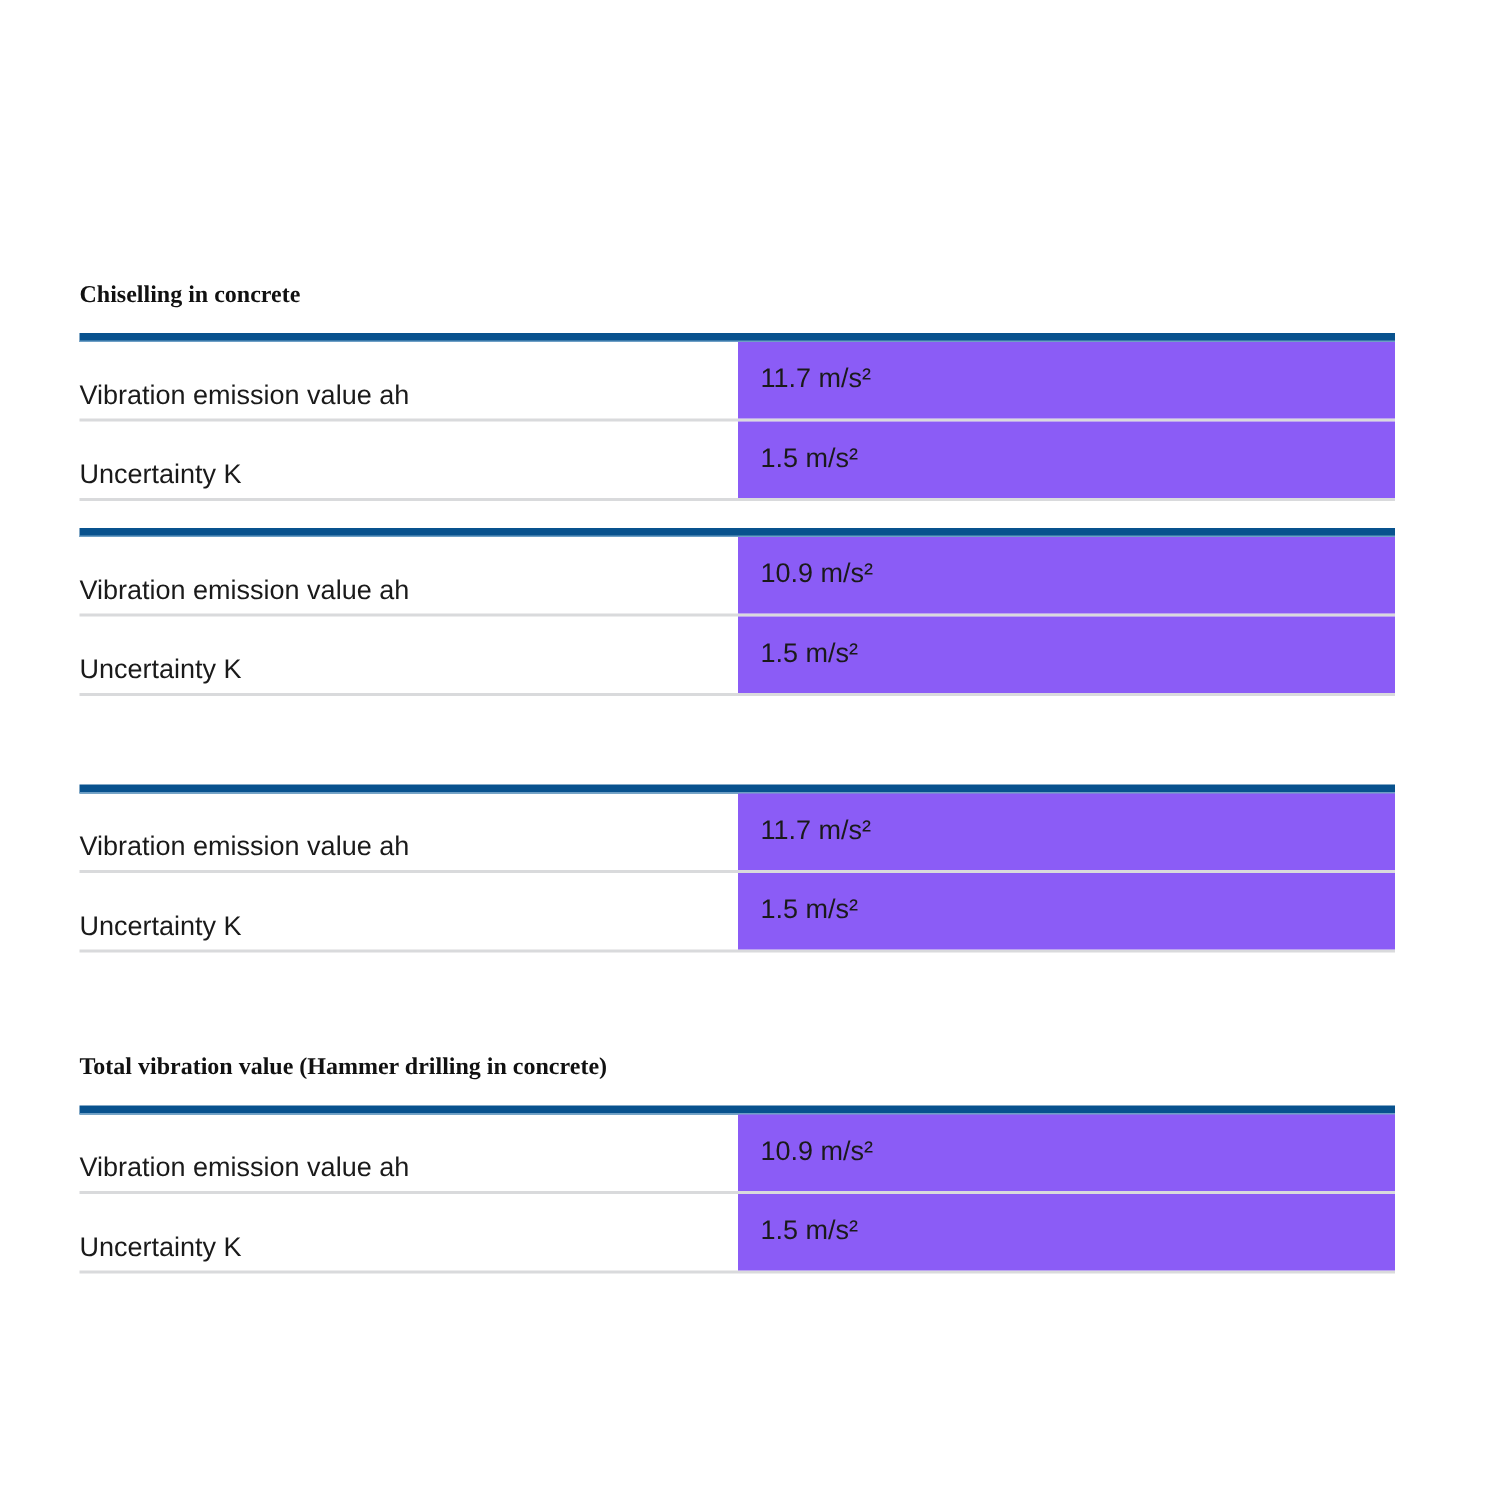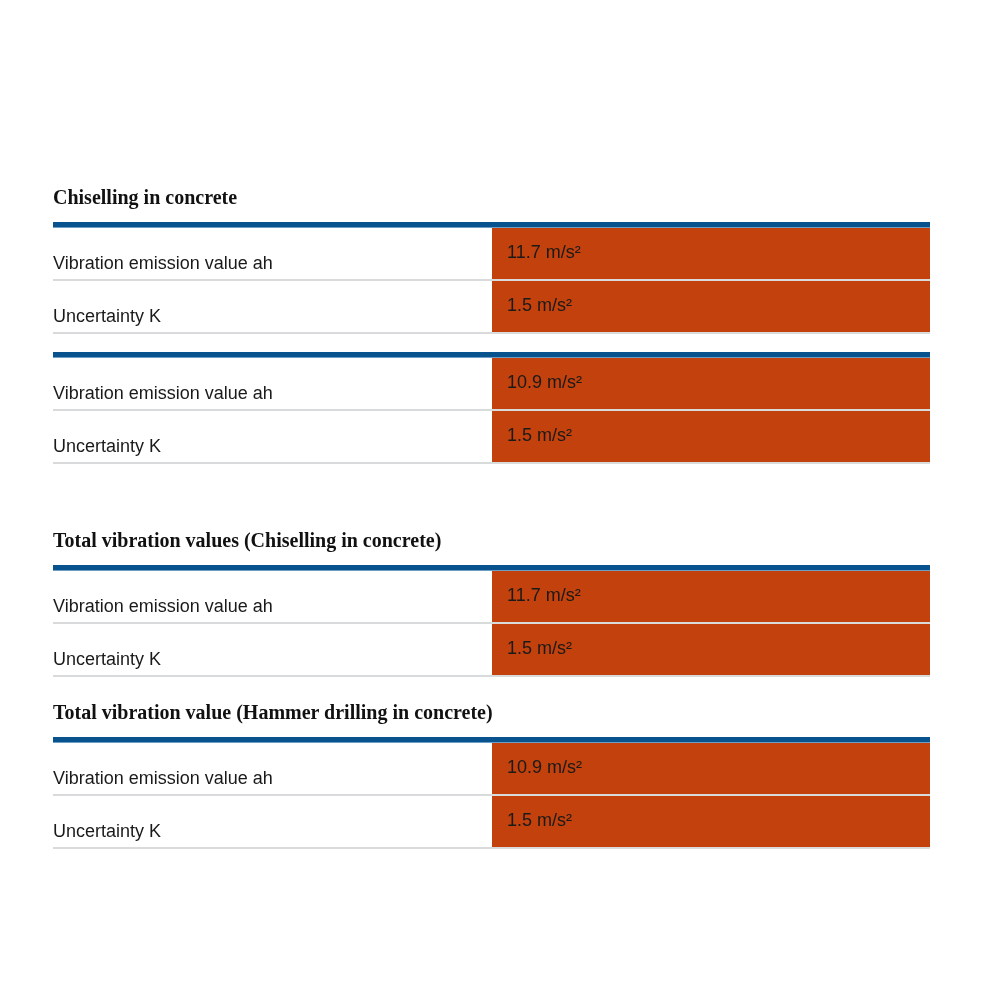--- a/index.html
+++ b/index.html
@@ -7,21 +7,21 @@
     .container {
       position: absolute;
       left: 53px;
       top: 180px;
       width: 877px;
     }
     .section { height: 171.5px; }
     .section-title {
       font-family: "Liberation Serif", serif;
       font-weight: bold;
-      font-size: 20px;
+      font-size: 16px;
       color: #111111;
       height: 42px;
       line-height: 34px;
       margin: 0;
       padding: 0;
       white-space: nowrap;
     }
     .table-rule {
       height: 6px;
       background: #08528e;
@@ -38,21 +38,21 @@
       width: 439px;
       font-family: "Liberation Sans", sans-serif;
       font-size: 18px;
       color: #1a1a1a;
       line-height: 49px;
       padding-top: 11px;
       white-space: nowrap;
     }
     .row .value {
       flex: 1;
-      background: #c2410c;
+      background: #8b5cf6;
       font-family: "Liberation Sans", sans-serif;
       font-size: 18px;
       color: #1a1a1a;
       line-height: 49px;
       padding-left: 15px;
       white-space: nowrap;
     }
   </style>
 </head>
 <body>
@@ -78,21 +78,20 @@
       <div class="label">Vibration emission value ah</div>
       <div class="value">10.9 m/s²</div>
     </div>
     <div class="row">
       <div class="label">Uncertainty K</div>
       <div class="value">1.5 m/s²</div>
     </div>
   </div>
 
   <div class="section">
-    <h3 class="section-title">Total vibration values (Chiselling in concrete)</h3>
     <div class="table-rule"></div>
     <div class="row">
       <div class="label">Vibration emission value ah</div>
       <div class="value">11.7 m/s²</div>
     </div>
     <div class="row">
       <div class="label">Uncertainty K</div>
       <div class="value">1.5 m/s²</div>
     </div>
   </div>

